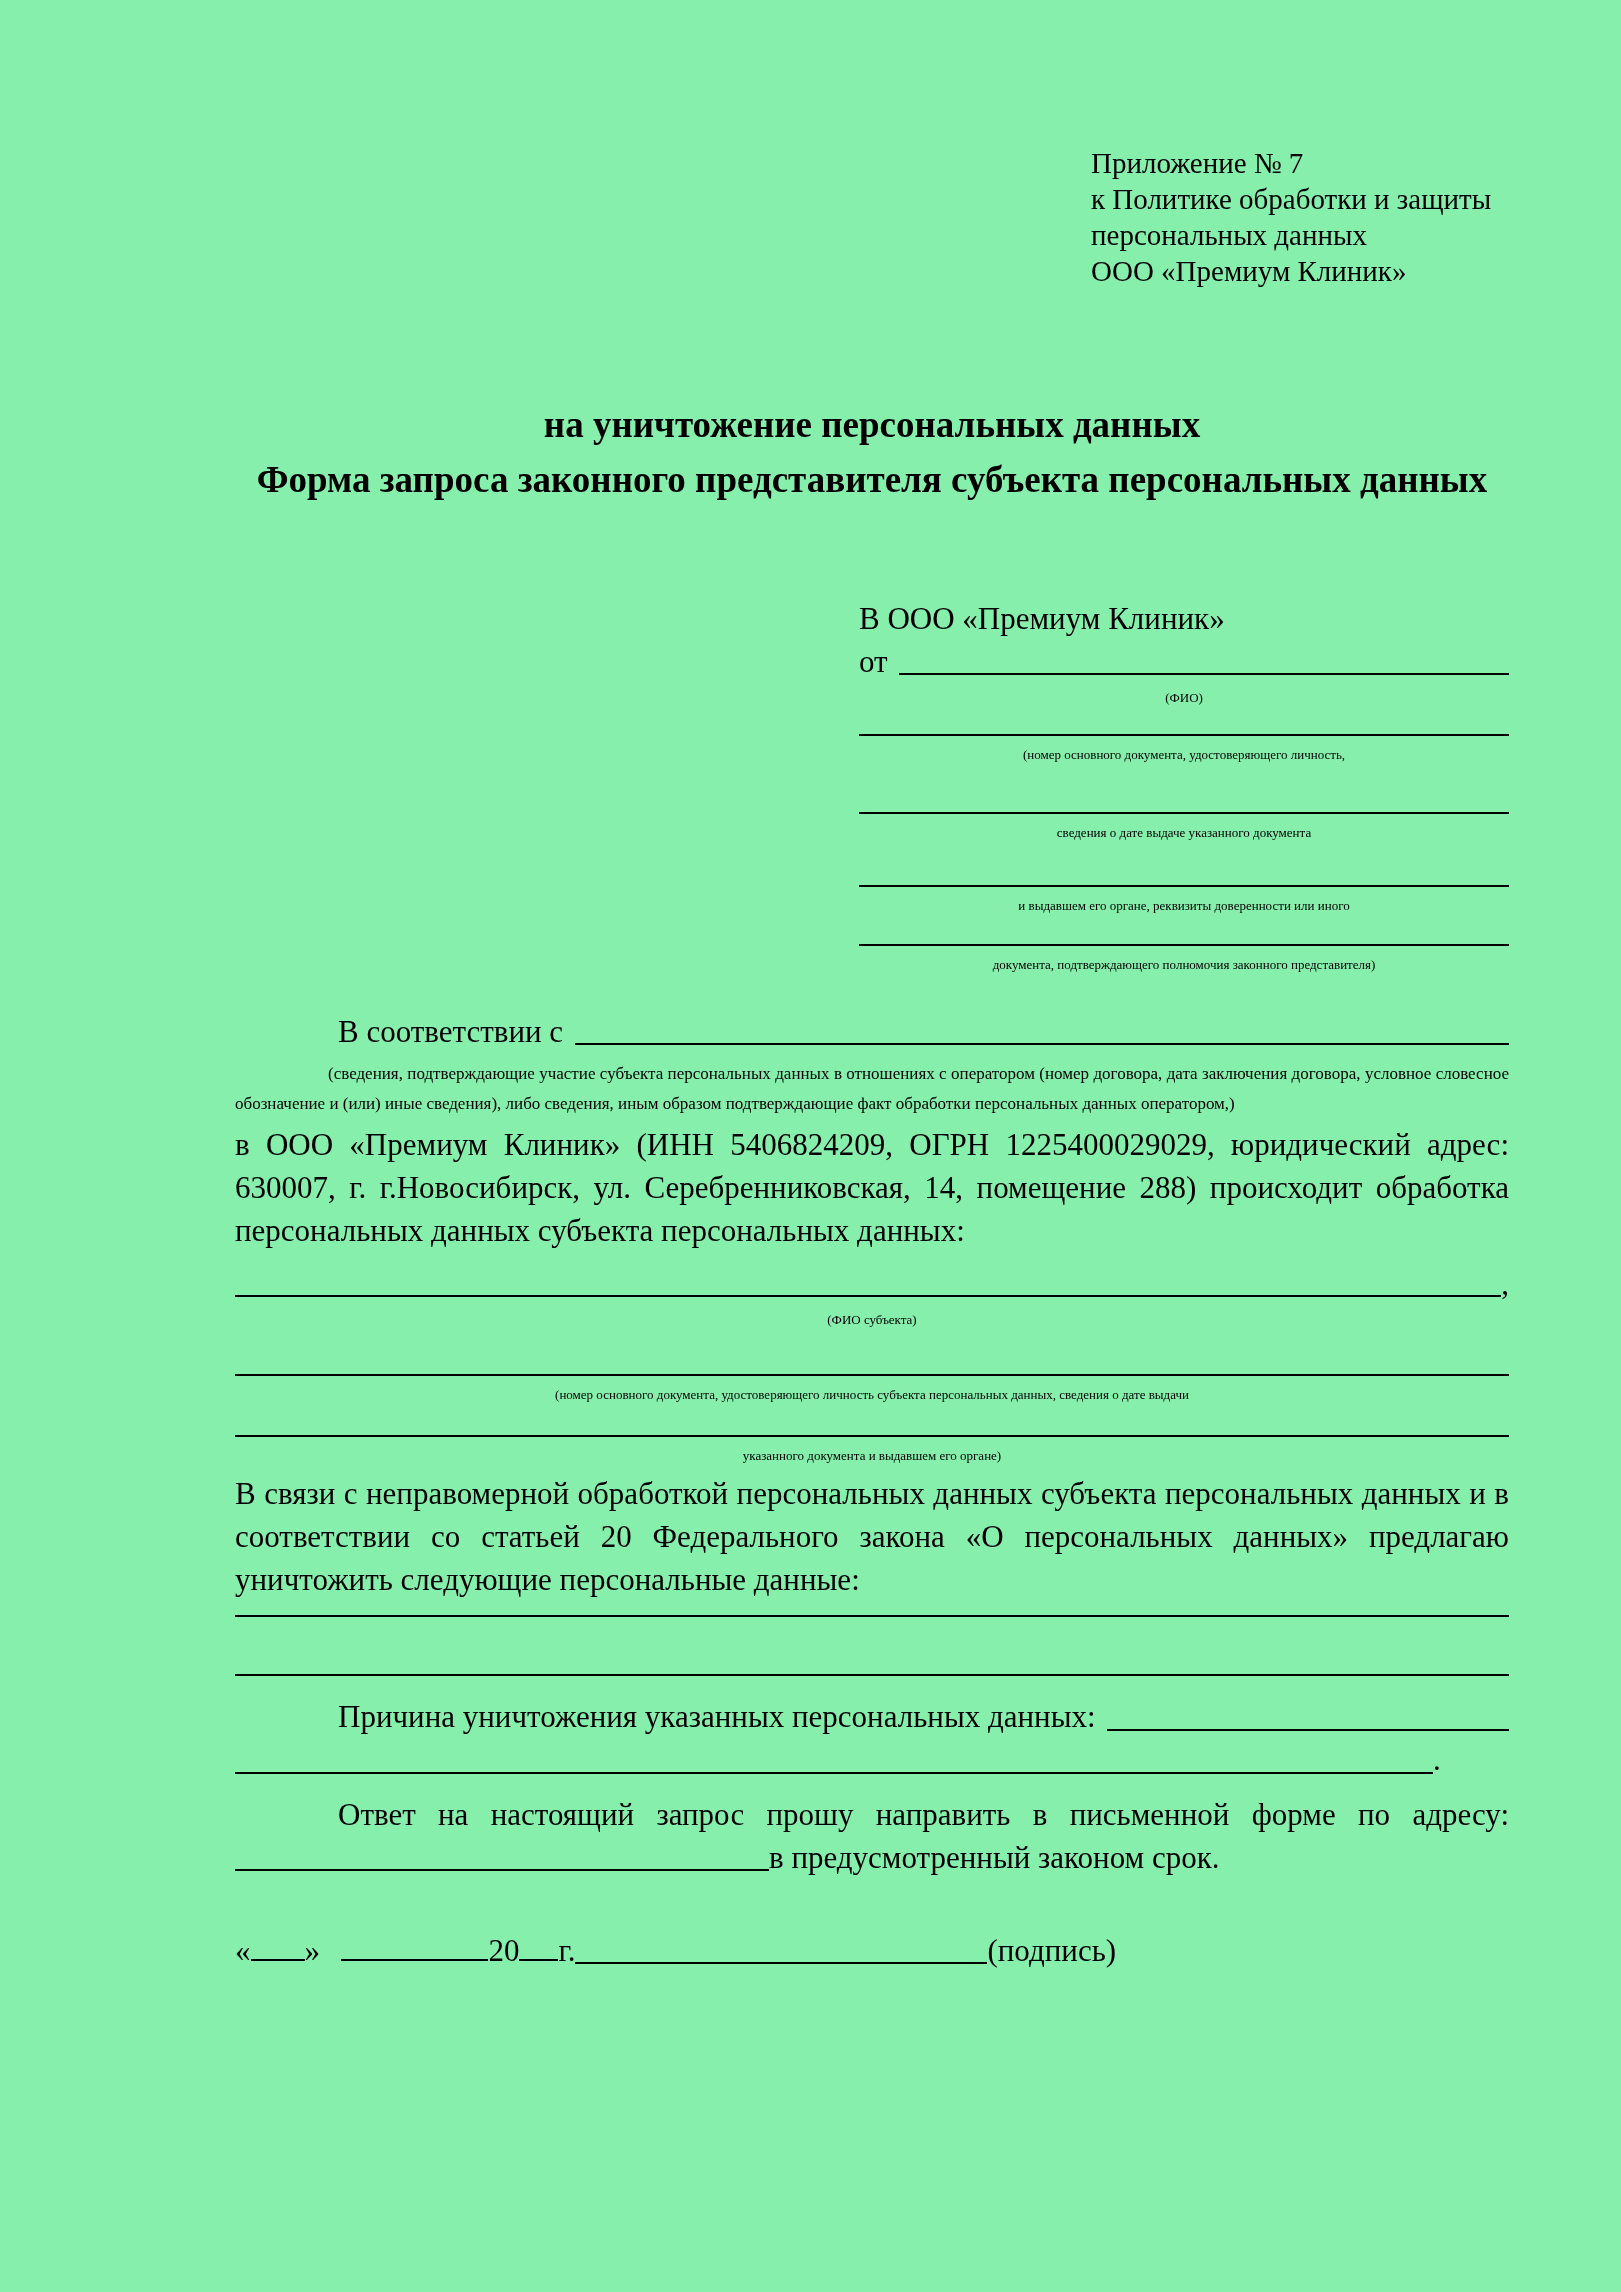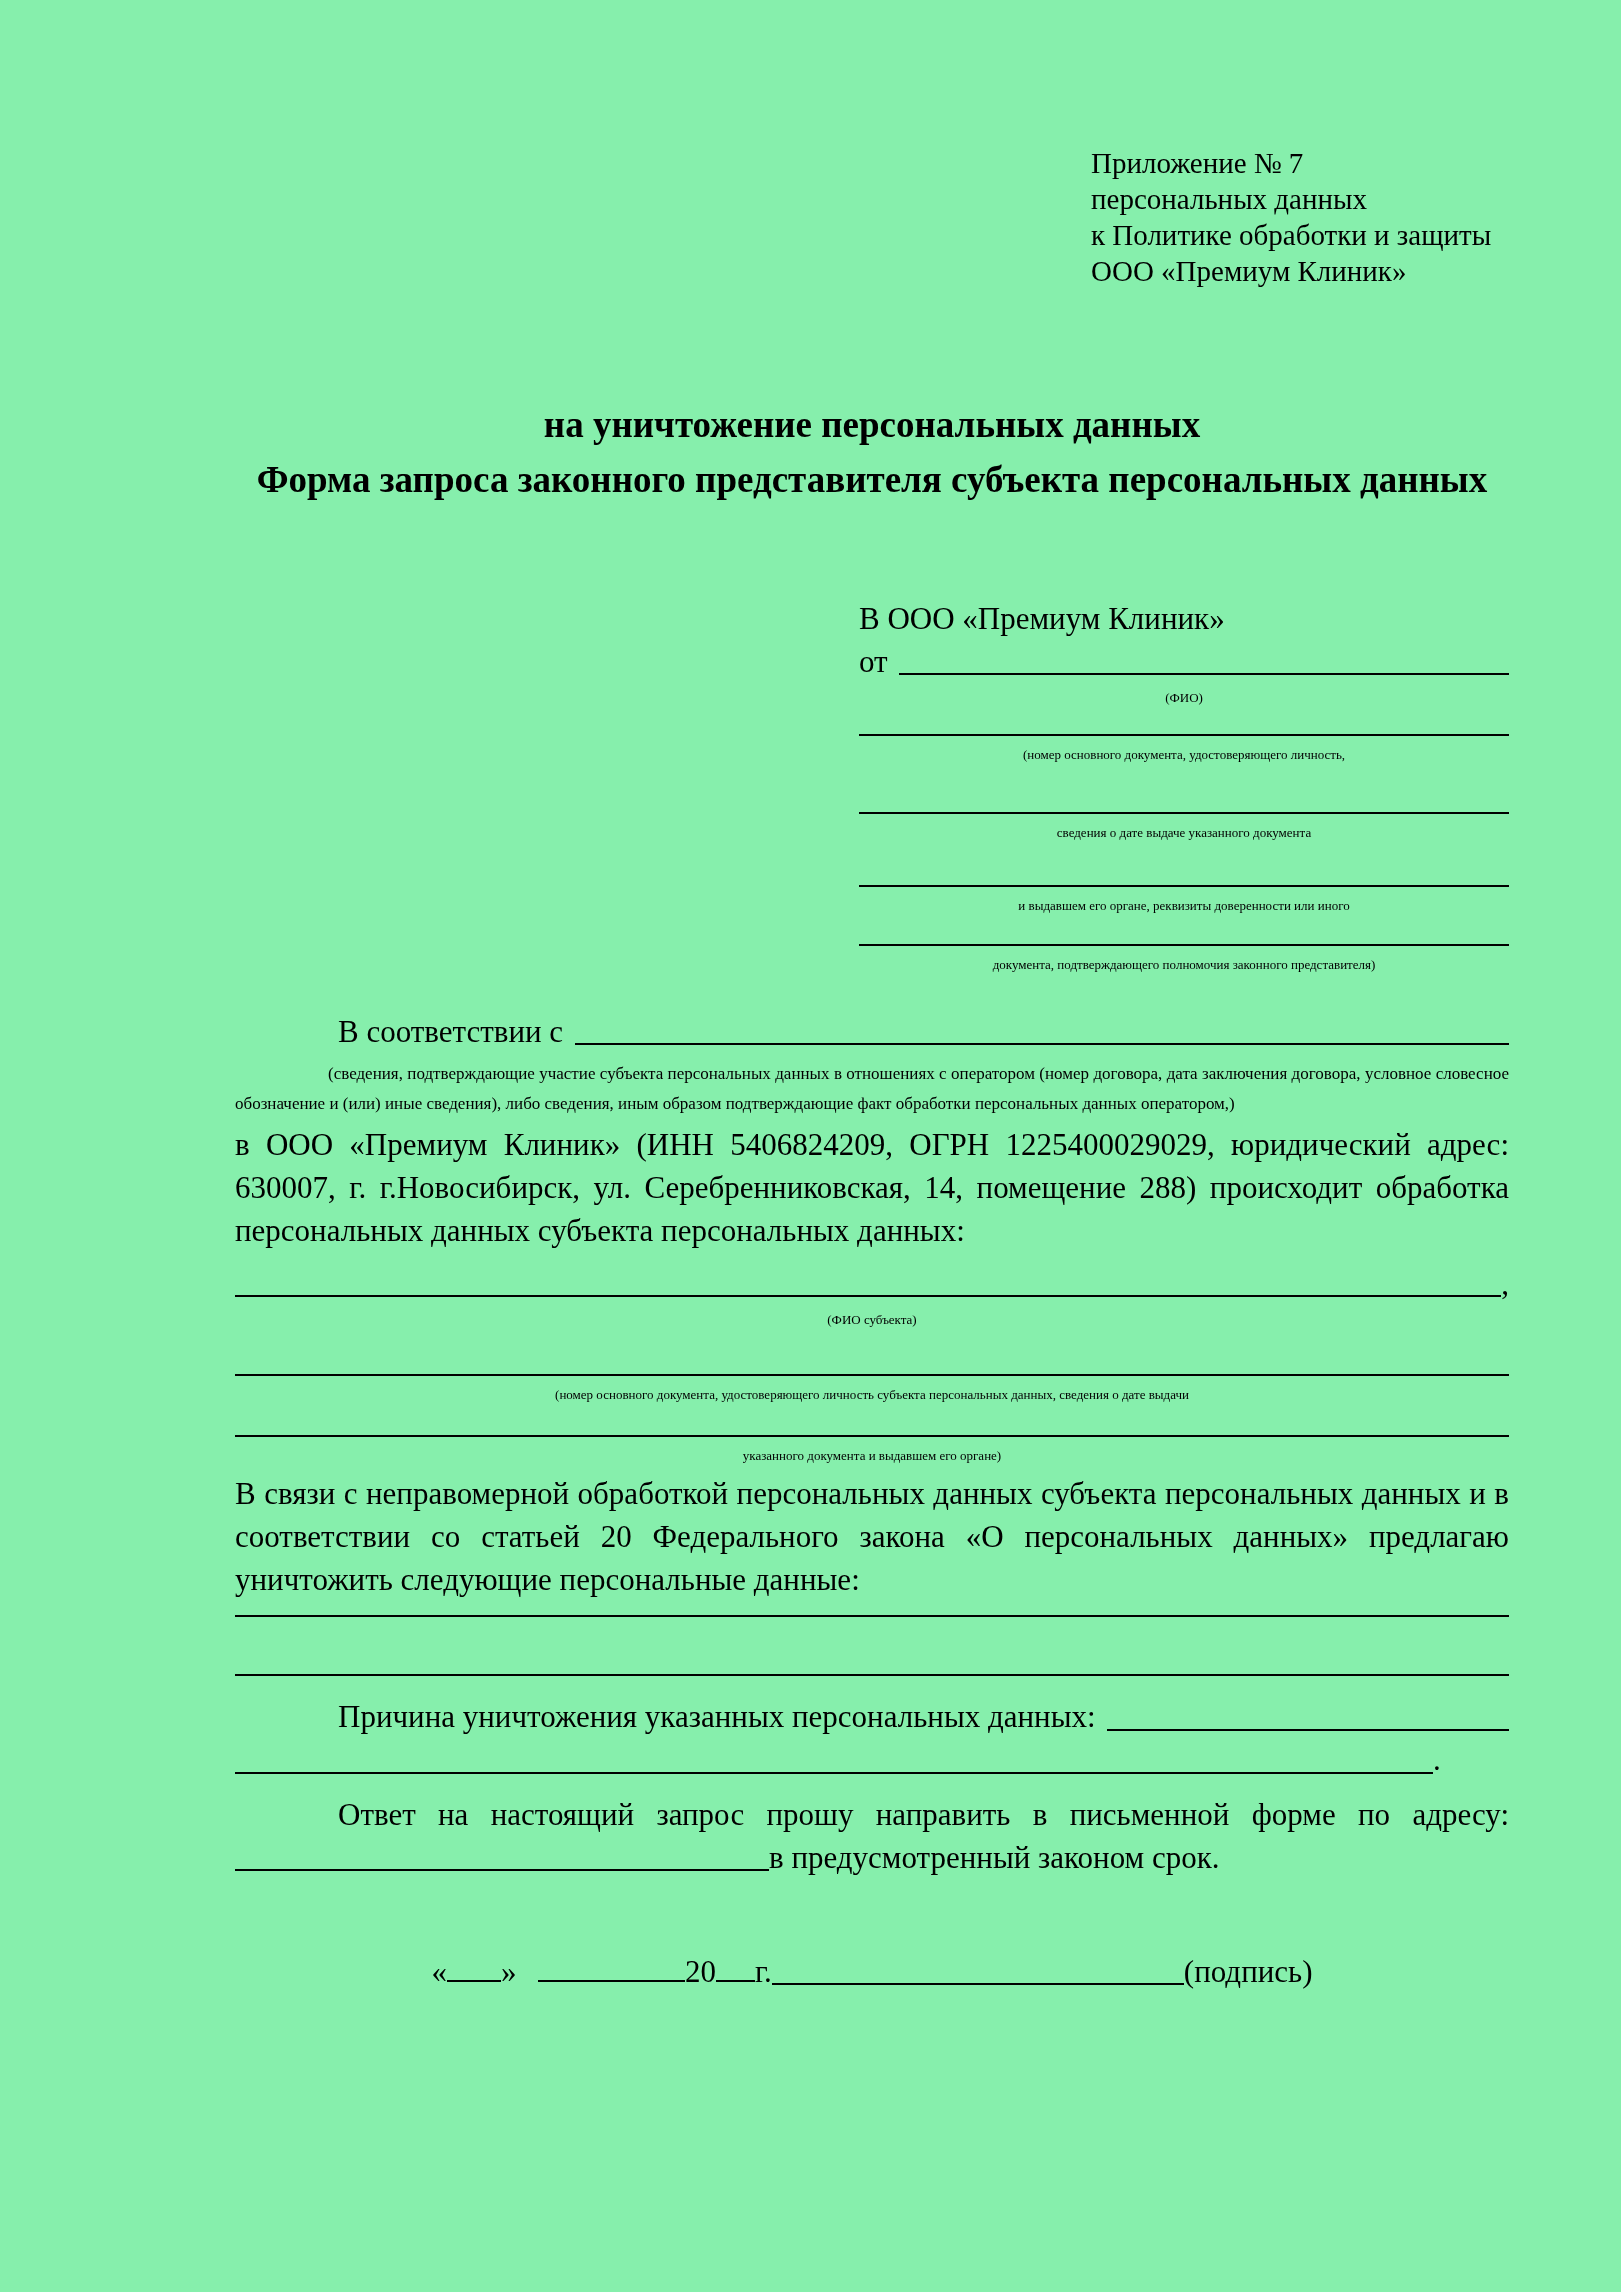--- a/index.html
+++ b/index.html
@@ -59,36 +59,36 @@
   .para { margin: 3.9px 0 0 0; text-align: justify; }
   .para-indent { text-indent: 103px; }
   .justify-all { text-align: justify; text-align-last: justify; }
   .ul-inline {
     display: inline-block;
     height: 0;
     border-bottom: 2.9px solid #000;
     vertical-align: baseline;
   }
   .footer {
-    margin-top: 71px;
+    margin-top: 50px;
     display: flex;
     align-items: flex-end;
-    justify-content: center;
+    justify-content: flex-start;
   }
   .sig-row { display: flex; align-items: flex-end; }
 </style>
 </head>
 <body>
 
 <div class="page">
 
   <div class="header-block">
     <div>Приложение № 7</div>
+    <div>к Политике обработки и защиты</div>
     <div>персональных данных</div>
-    <div>к Политике обработки и защиты</div>
     <div>ООО «Премиум Клиник»</div>
   </div>
 
   <div class="title">
     <div>на уничтожение персональных данных</div>
     <div>Форма запроса законного представителя субъекта персональных данных</div>
   </div>
 
   <div class="addressee">
     <div>В ООО «Премиум Клиник»</div>

